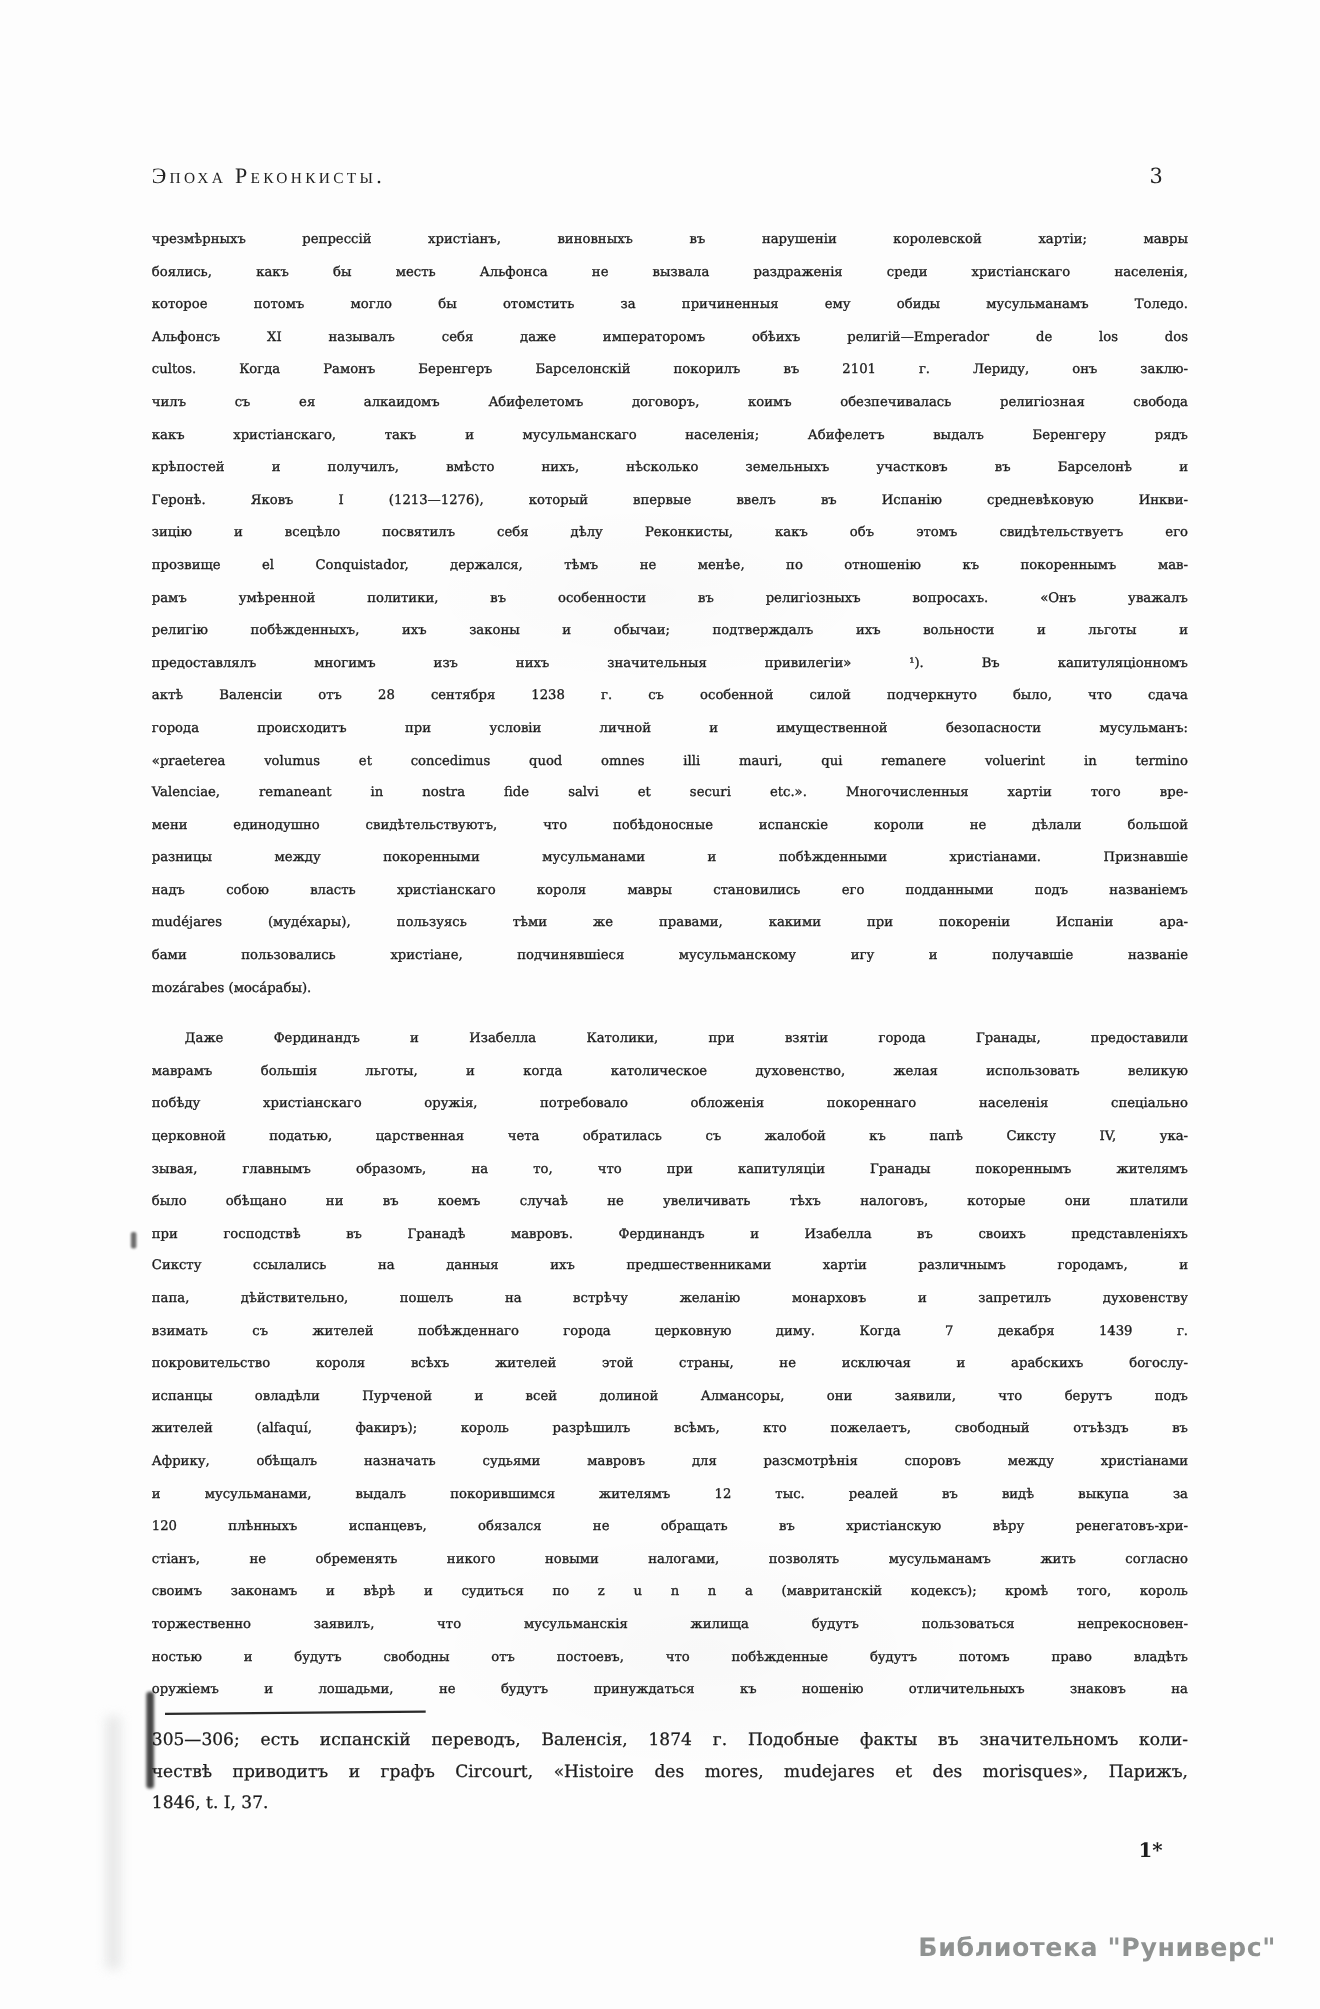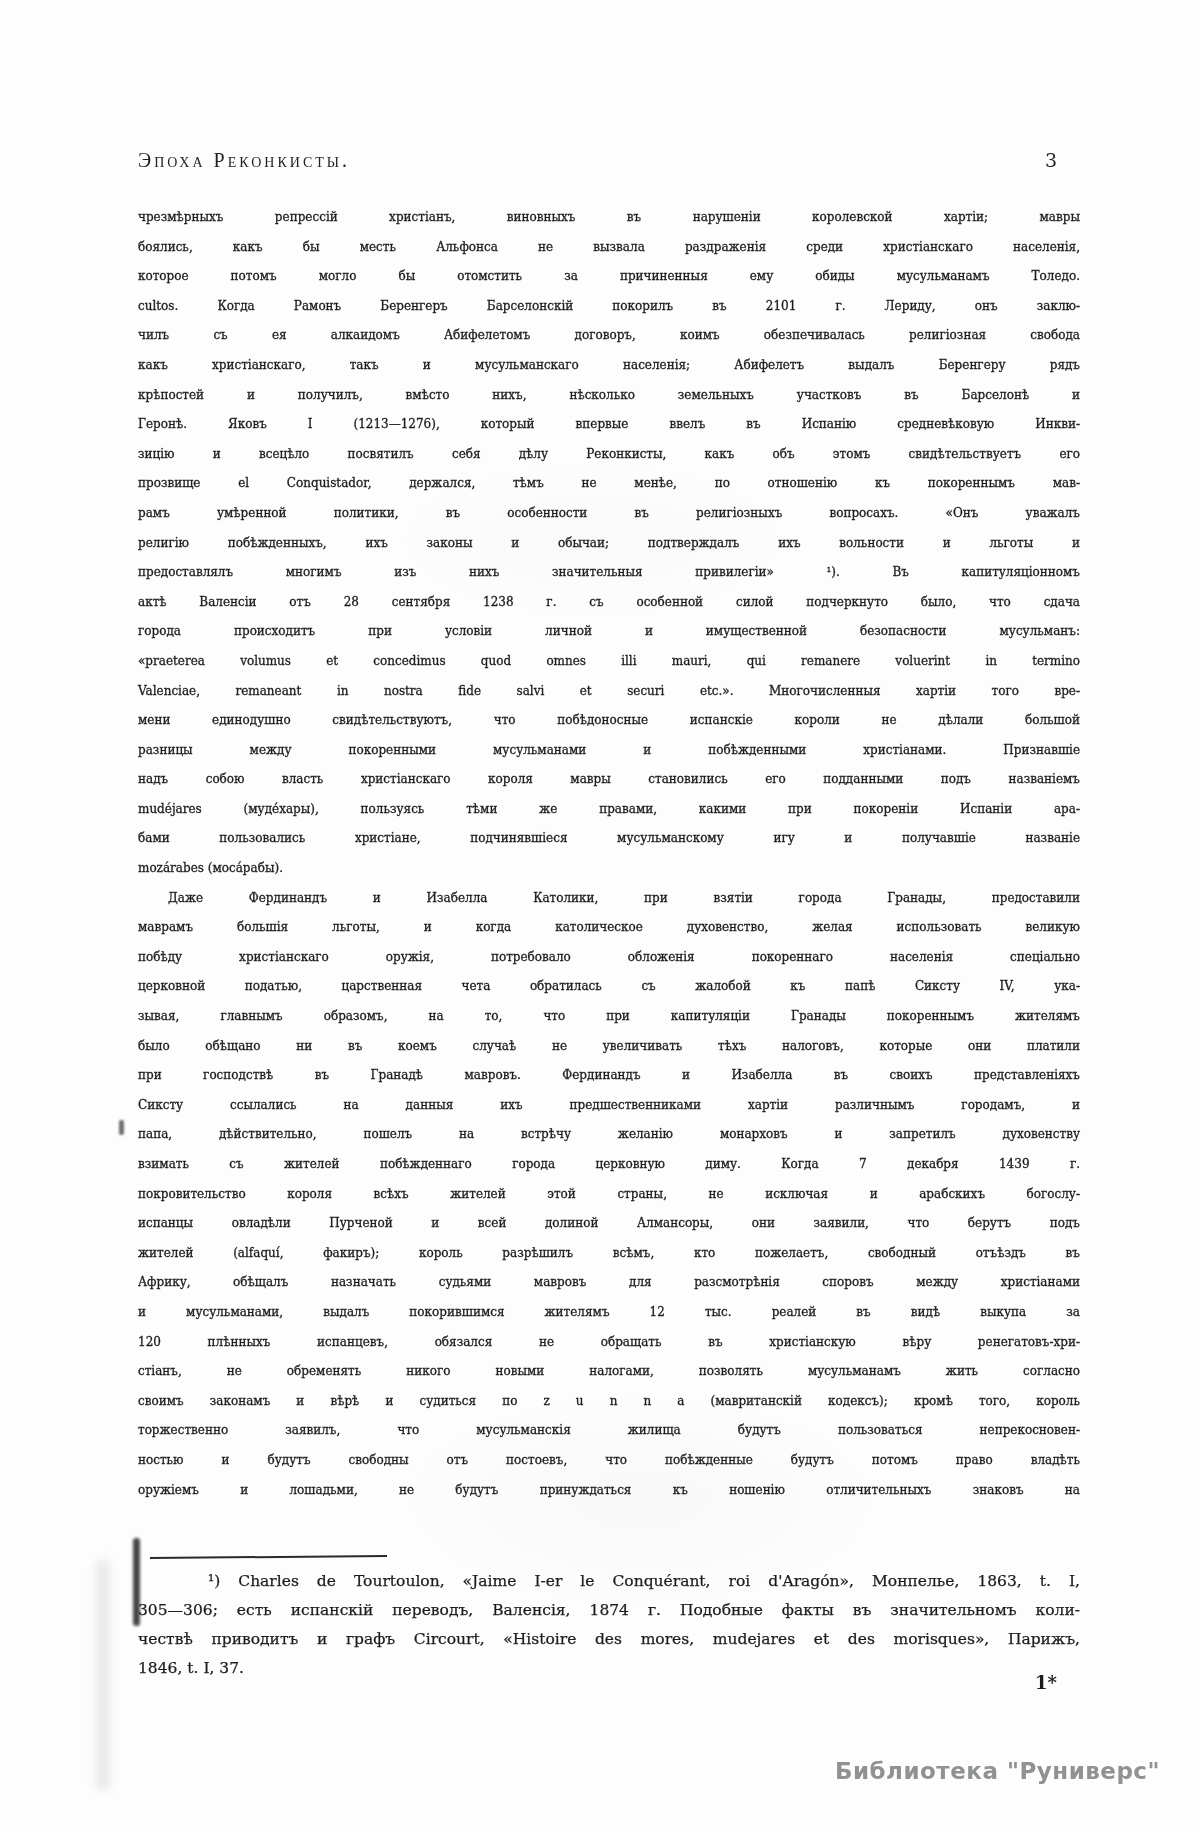--- a/index.html
+++ b/index.html
@@ -31,21 +31,21 @@
     font-size:19px; color:#222;
   }
   .textblock {
     position:absolute; left:138px; width:942px; top:203px;
     font-size:12px; line-height:29.6px;
     color:#1c1c1c;
     -webkit-text-stroke:0.3px #1c1c1c;
   }
   .line { text-align:justify; text-align-last:justify; white-space:normal; }
   .line.flush { text-align-last:left; }
-  .line.indent { text-indent:30px; }
+  .line.indent { text-indent:30px;margin-top:16px; }
   .footnote-rule {
     position:absolute; left:150px; top:1556px; width:237px; height:2px;
     background:#2a2a2a; transform:rotate(-0.5deg);
   }
   .footnote {
     position:absolute; left:138px; width:942px; top:1567px;
     font-size:15.5px; line-height:29px;
     color:#1c1c1c;
     -webkit-text-stroke:0.25px #1c1c1c;
   }
@@ -78,20 +78,21 @@
 
 <div class="page">
 
   <div class="running-title">Эпоха Реконкисты.</div>
   <div class="page-number">3</div>
 
   <div class="textblock">
       <div class="line">чрезмѣрныхъ репрессій христіанъ, виновныхъ въ нарушеніи королевской хартіи; мавры</div>
       <div class="line">боялись, какъ бы месть Альфонса не вызвала раздраженія среди христіанскаго населенія,</div>
       <div class="line">которое потомъ могло бы отомстить за причиненныя ему обиды мусульманамъ Толедо.</div>
+      <div class="line">Альфонсъ XI называлъ себя даже императоромъ обѣихъ религій—Emperador de los dos</div>
       <div class="line">cultos. Когда Рамонъ Беренгеръ Барселонскій покорилъ въ 2101 г. Лериду, онъ заклю-</div>
       <div class="line">чилъ съ ея алкаидомъ Абифелетомъ договоръ, коимъ обезпечивалась религіозная свобода</div>
       <div class="line">какъ христіанскаго, такъ и мусульманскаго населенія; Абифелетъ выдалъ Беренгеру рядъ</div>
       <div class="line">крѣпостей и получилъ, вмѣсто нихъ, нѣсколько земельныхъ участковъ въ Барселонѣ и</div>
       <div class="line">Геронѣ. Яковъ I (1213—1276), который впервые ввелъ въ Испанію средневѣковую Инкви-</div>
       <div class="line">зицію и всецѣло посвятилъ себя дѣлу Реконкисты, какъ объ этомъ свидѣтельствуетъ его</div>
       <div class="line">прозвище el Conquistador, держался, тѣмъ не менѣе, по отношенію къ покореннымъ мав-</div>
       <div class="line">рамъ умѣренной политики, въ особенности въ религіозныхъ вопросахъ. «Онъ уважалъ</div>
       <div class="line">религію побѣжденныхъ, ихъ законы и обычаи; подтверждалъ ихъ вольности и льготы и</div>
       <div class="line">предоставлялъ многимъ изъ нихъ значительныя привилегіи» ¹). Въ капитуляціонномъ</div>
@@ -123,21 +124,20 @@
       <div class="line">120 плѣнныхъ испанцевъ, обязался не обращать въ христіанскую вѣру ренегатовъ-хри-</div>
       <div class="line">стіанъ, не обременять никого новыми налогами, позволять мусульманамъ жить согласно</div>
       <div class="line">своимъ законамъ и вѣрѣ и судиться по z u n n a (мавританскій кодексъ); кромѣ того, король</div>
       <div class="line">торжественно заявилъ, что мусульманскія жилища будутъ пользоваться непрекосновен-</div>
       <div class="line">ностью и будутъ свободны отъ постоевъ, что побѣжденные будутъ потомъ право владѣть</div>
       <div class="line">оружіемъ и лошадьми, не будутъ принуждаться къ ношенію отличительныхъ знаковъ на</div>
     </div>
 
   <div class="footnote-rule"></div>
   <div class="footnote">
-      <div class="line indent">¹) Charles de Tourtoulon, «Jaime I-er le Conquérant, roi d'Aragón», Монпелье, 1863, t. I,</div>
       <div class="line">305—306; есть испанскій переводъ, Валенсія, 1874 г. Подобные факты въ значительномъ коли-</div>
       <div class="line">чествѣ приводитъ и графъ Circourt, «Histoire des mores, mudejares et des morisques», Парижъ,</div>
       <div class="line flush">1846, t. I, 37.</div>
     </div>
 
   <div class="signature-mark">1*</div>
   <div class="watermark">Библиотека "Руниверс"</div>
 
   <div class="edge-smudge-dark"></div>
   <div class="edge-tick"></div>

